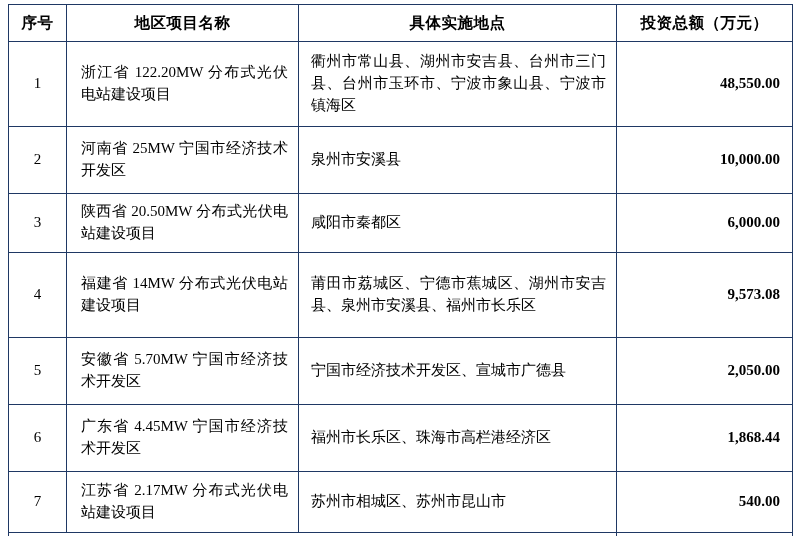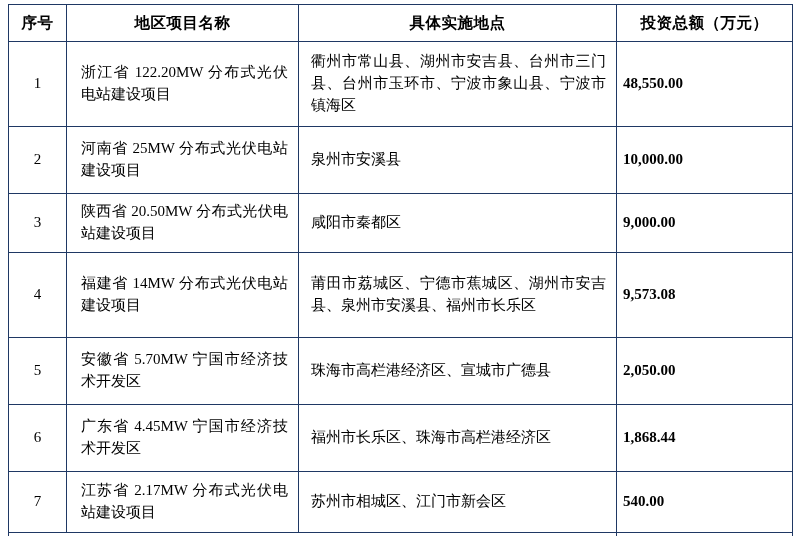--- a/index.html
+++ b/index.html
@@ -57,20 +57,21 @@
     text-justify: inter-ideograph;
     padding: 6px 10px 6px 14px;
   }
   td.cell-loc {
     text-align: justify;
     text-align-last: left;
     text-justify: inter-ideograph;
     padding: 6px 10px 6px 12px;
   }
   td.cell-amt {
+    text-align: right;
     padding: 6px 12px 6px 6px;
     font-weight: bold;
     font-size: 15px;
   }
   tr.total-row td.total-label {
     text-align: center;
     font-weight: bold;
     font-size: 15.5px;
     letter-spacing: 1px;
     padding: 6px 4px;
@@ -109,52 +110,52 @@
     </thead>
     <tbody>
       <tr class="r1">
         <td class="cell-no">1</td>
         <td class="cell-name">浙江省 122.20MW 分布式光伏电站建设项目</td>
         <td class="cell-loc">衢州市常山县、湖州市安吉县、台州市三门县、台州市玉环市、宁波市象山县、宁波市镇海区</td>
         <td class="cell-amt">48,550.00</td>
       </tr>
       <tr class="r2">
         <td class="cell-no">2</td>
-        <td class="cell-name">河南省 25MW 分布式光伏电站建设项目</td>
+        <td class="cell-name">河南省 25MW 宁国市经济技术开发区</td>
         <td class="cell-loc">泉州市安溪县</td>
         <td class="cell-amt">10,000.00</td>
       </tr>
       <tr class="r3">
         <td class="cell-no">3</td>
         <td class="cell-name">陕西省 20.50MW 分布式光伏电站建设项目</td>
         <td class="cell-loc">咸阳市秦都区</td>
-        <td class="cell-amt">9,000.00</td>
+        <td class="cell-amt">6,000.00</td>
       </tr>
       <tr class="r4">
         <td class="cell-no">4</td>
         <td class="cell-name">福建省 14MW 分布式光伏电站建设项目</td>
         <td class="cell-loc">莆田市荔城区、宁德市蕉城区、湖州市安吉县、泉州市安溪县、福州市长乐区</td>
         <td class="cell-amt">9,573.08</td>
       </tr>
       <tr class="r5">
         <td class="cell-no">5</td>
         <td class="cell-name">安徽省 5.70MW 宁国市经济技术开发区</td>
-        <td class="cell-loc">珠海市高栏港经济区、宣城市广德县</td>
+        <td class="cell-loc">宁国市经济技术开发区、宣城市广德县</td>
         <td class="cell-amt">2,050.00</td>
       </tr>
       <tr class="r6">
         <td class="cell-no">6</td>
         <td class="cell-name">广东省 4.45MW 宁国市经济技术开发区</td>
         <td class="cell-loc">福州市长乐区、珠海市高栏港经济区</td>
         <td class="cell-amt">1,868.44</td>
       </tr>
       <tr class="r7">
         <td class="cell-no">7</td>
         <td class="cell-name">江苏省 2.17MW 分布式光伏电站建设项目</td>
-        <td class="cell-loc">苏州市相城区、江门市新会区</td>
+        <td class="cell-loc">苏州市相城区、苏州市昆山市</td>
         <td class="cell-amt">540.00</td>
       </tr>
       <tr class="total-row">
         <td class="total-label" colspan="3">合计</td>
         <td class="cell-amt">77,073.44</td>
       </tr>
     </tbody>
   </table>
 </div>
 

